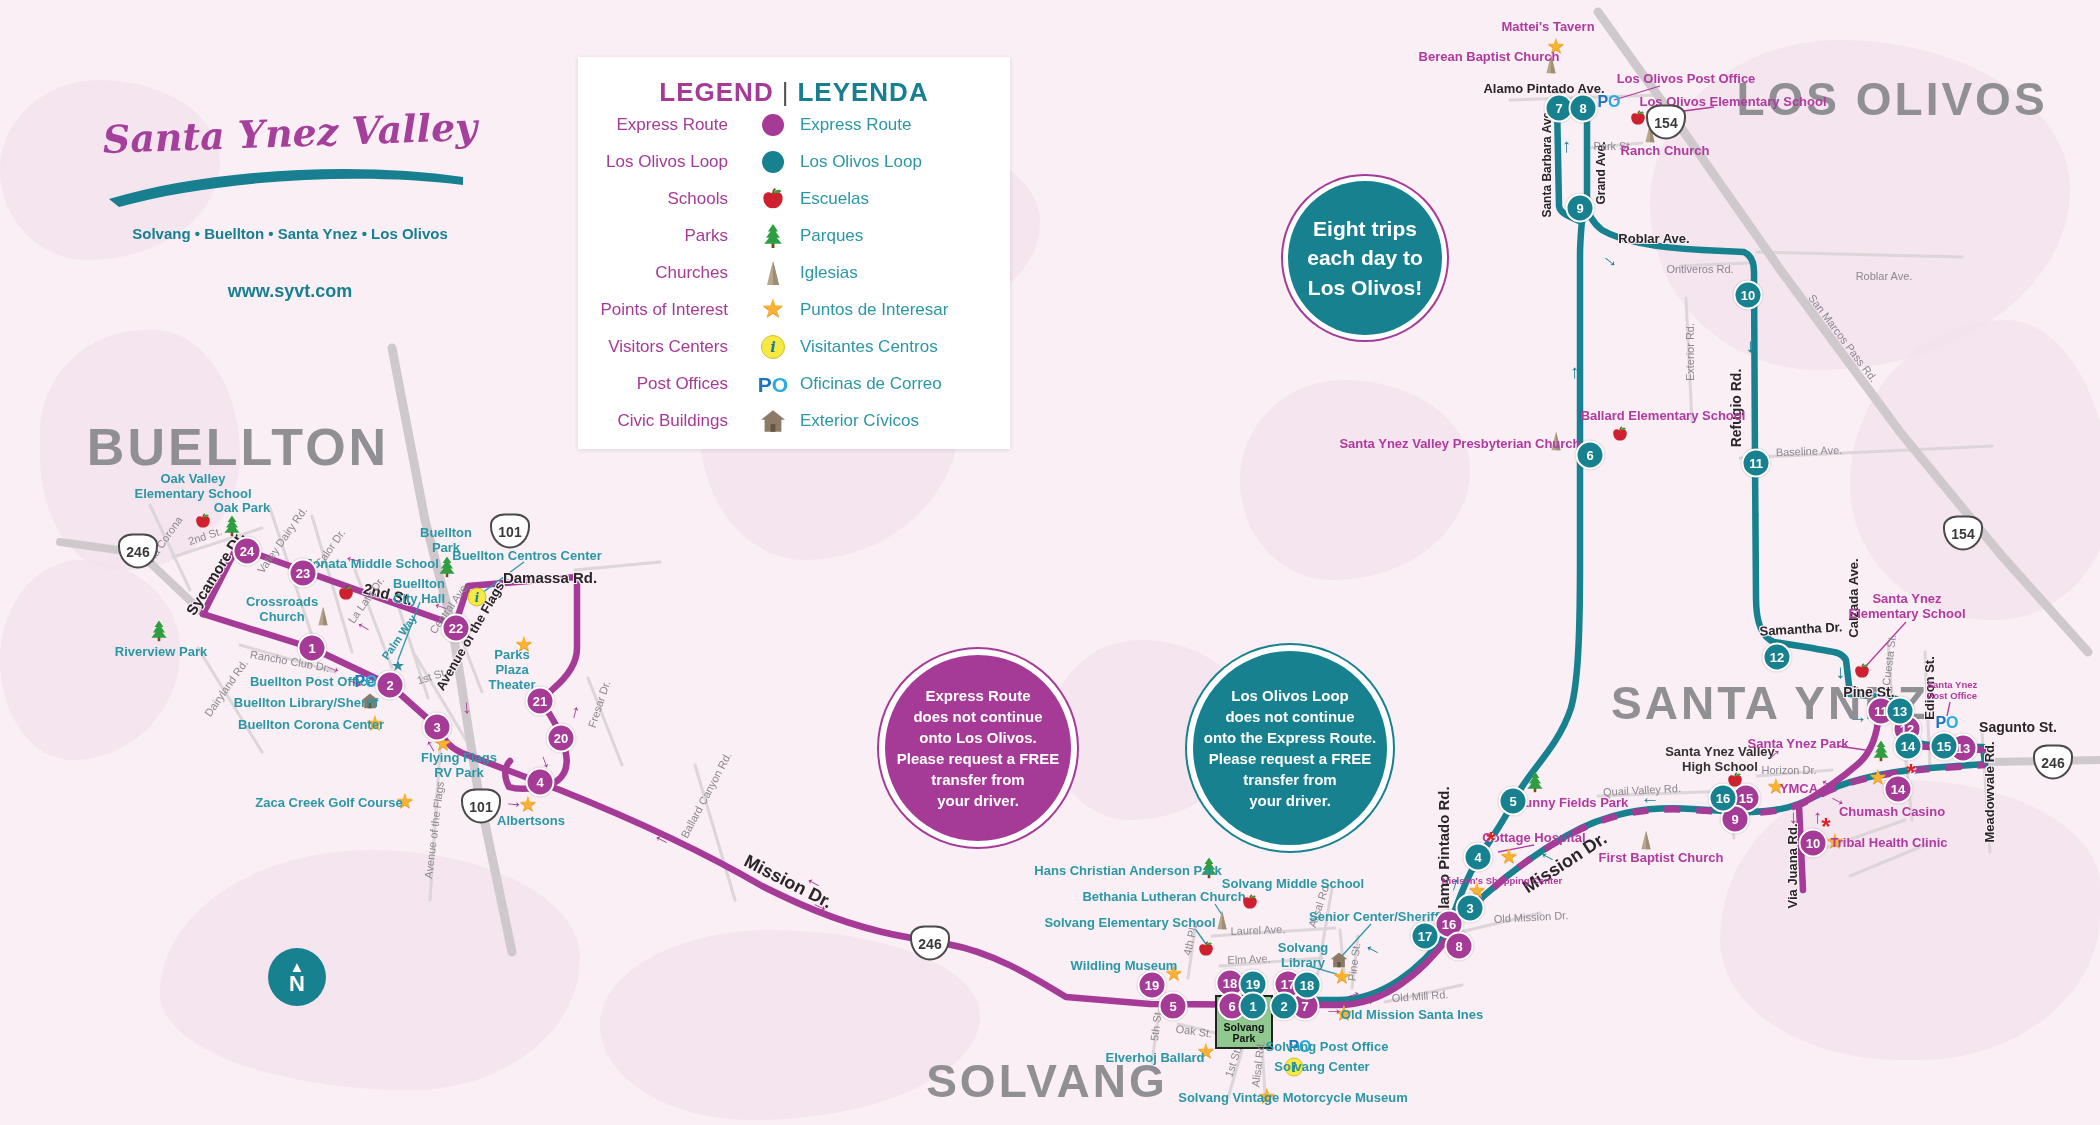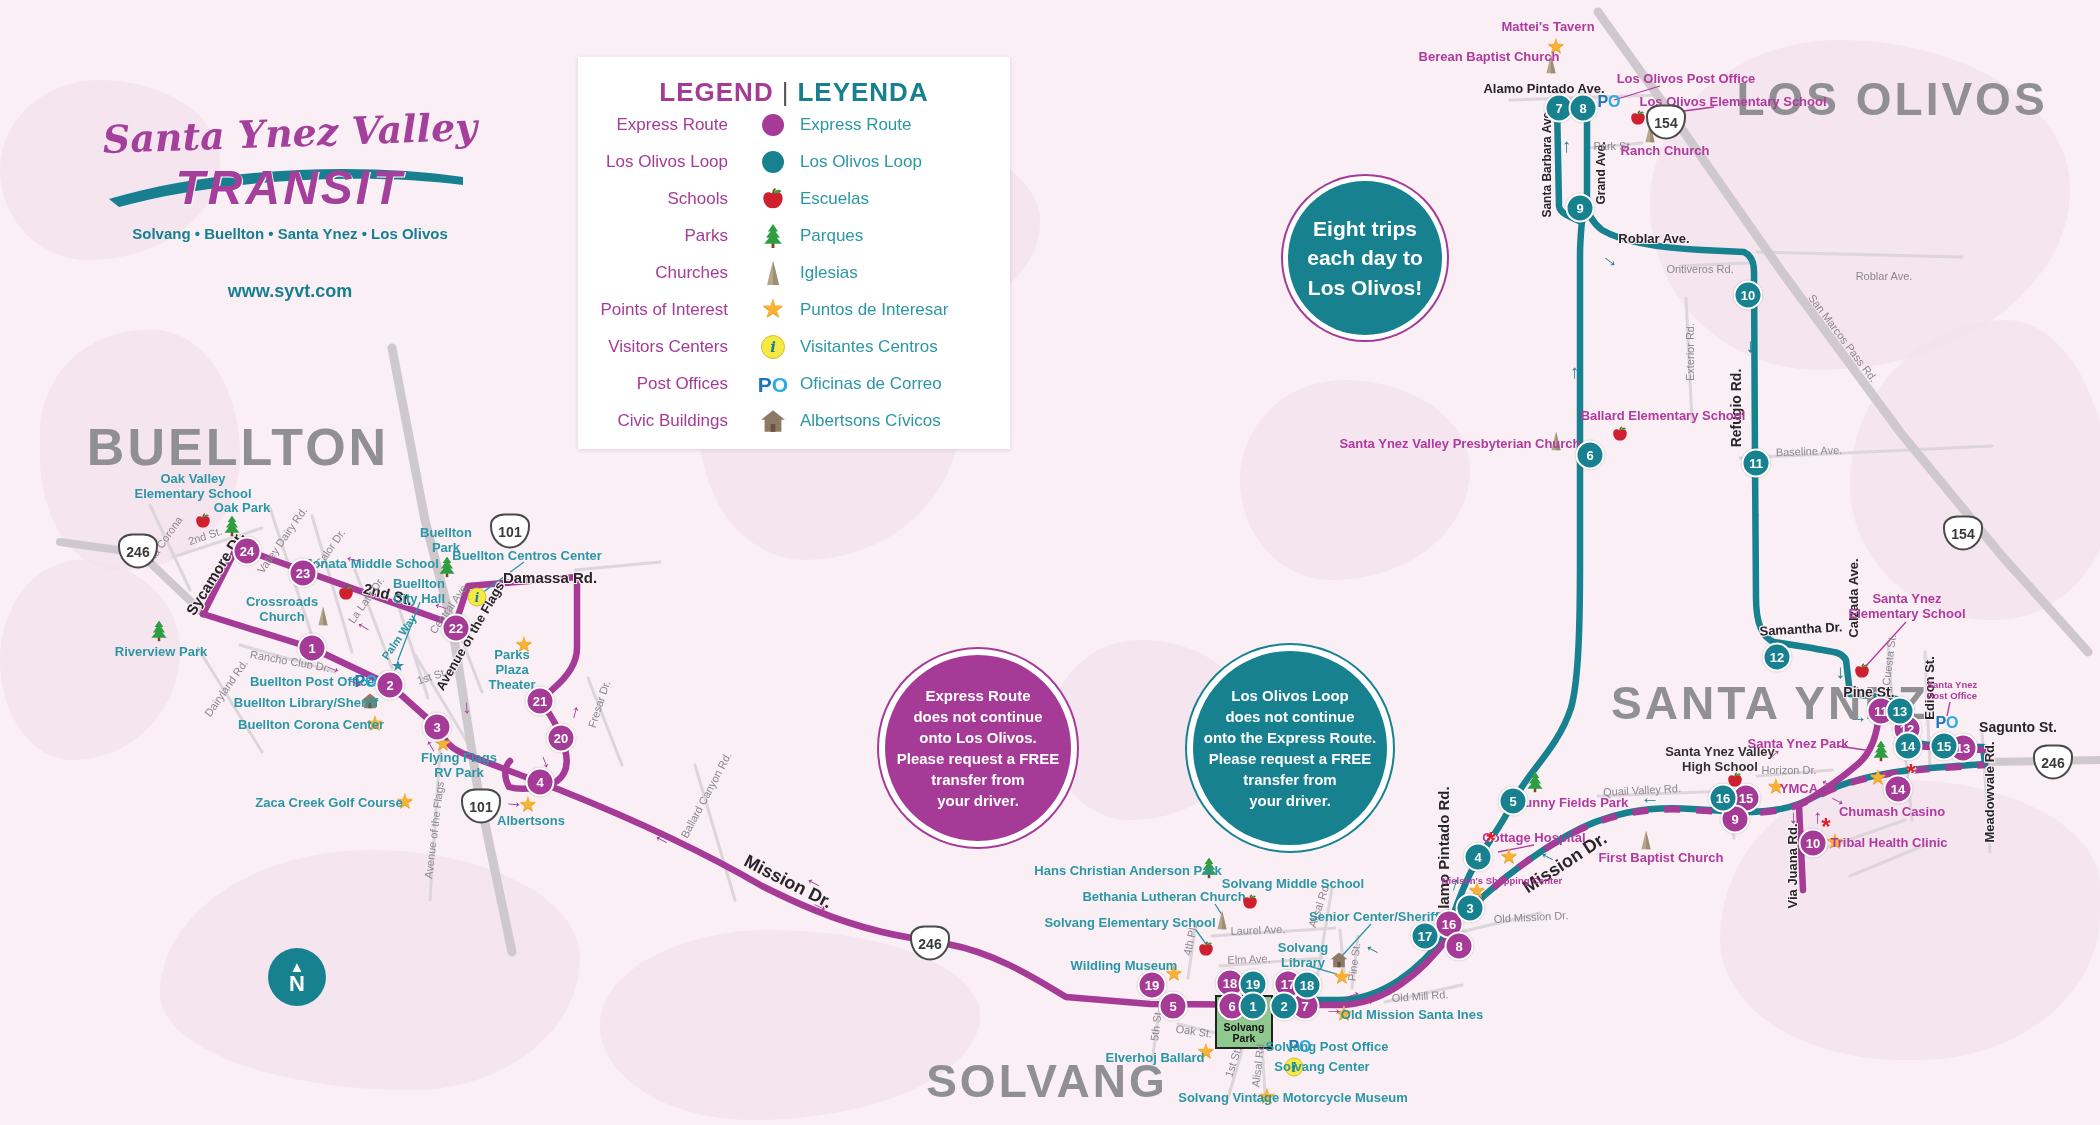--- a/index.html
+++ b/index.html
@@ -160,21 +160,20 @@
         <path d="M1215,904 L1222,915"></path>
         <path d="M1196,930 L1206,944"></path>
     </g>
   </svg>
 
   <div id="logo">
     <div id="logo-line1">Santa Ynez Valley</div>
     <svg width="360" height="60" style="position:absolute;left:12px;top:60px;">
       <path d="M2,44 C100,14 250,6 356,22 L356,30 C250,16 105,26 12,52 Z" fill="#177f8f"></path>
     </svg>
-    <div id="logo-transit">TRANSIT</div>
     <div id="logo-tag">Solvang  •  Buellton  •  Santa Ynez  •  Los Olivos</div>
     <div id="logo-web">www.syvt.com</div>
   </div>
 
   <div id="legend">
     <div id="legend-title">
       <span class="en">LEGEND</span><span class="bar">|</span><span class="es">LEYENDA</span>
     </div>
     <div id="legend-rows">
         <div class="leg-en" style="top: 68px;">Express Route</div>
@@ -209,21 +208,21 @@
         <div class="leg-ic" style="top: 290px;"><span style="line-height: 0;"><span class="info-ic" style="width: 22px; height: 22px; font-size: 15px;">i</span></span></div>
         <div class="leg-es" style="top: 290px;">Visitantes Centros</div>
         <div class="leg-en" style="top: 327px;">Post Offices</div>
         <div class="leg-ic" style="top: 327px;"><span style="line-height: 0;"><span class="po-ic" style="font-size: 21px;"><span class="p1">P</span><span class="p2">O</span></span></span></div>
         <div class="leg-es" style="top: 327px;">Oficinas de Correo</div>
         <div class="leg-en" style="top: 364px;">Civic Buildings</div>
         <div class="leg-ic" style="top: 364px;"><span style="line-height: 0;"><svg width="24" height="24" viewBox="0 0 20 18">
               <path d="M10 0 L20 8 H17 V18 H3 V8 H0 Z" fill="#8d7a66"></path>
               <rect x="8" y="11.5" width="4" height="6.5" fill="#65543f"></rect>
             </svg></span></div>
-        <div class="leg-es" style="top: 364px;">Albertsons Cívicos</div>
+        <div class="leg-es" style="top: 364px;">Exterior Cívicos</div>
       </div>
   </div>
 
   <div id="park">
       <span>Solvang
 Park</span>
     </div>
 
   <div id="compass">
     <span class="tri">▲</span>

